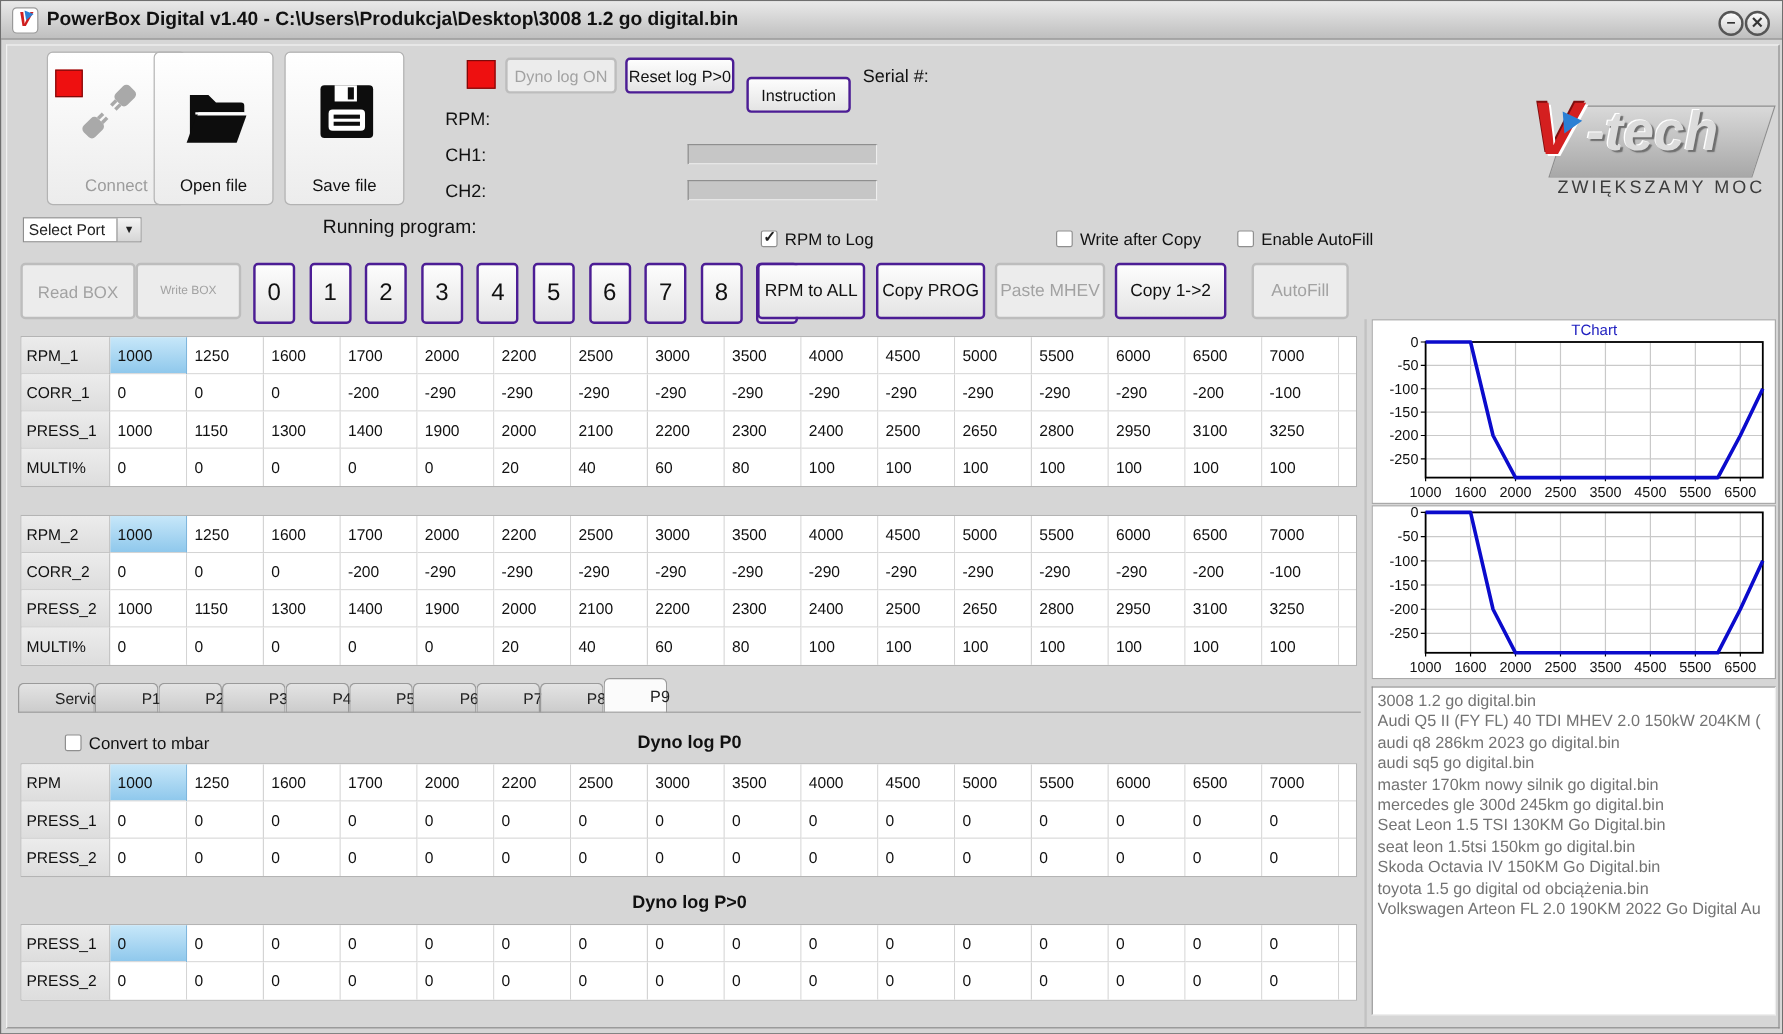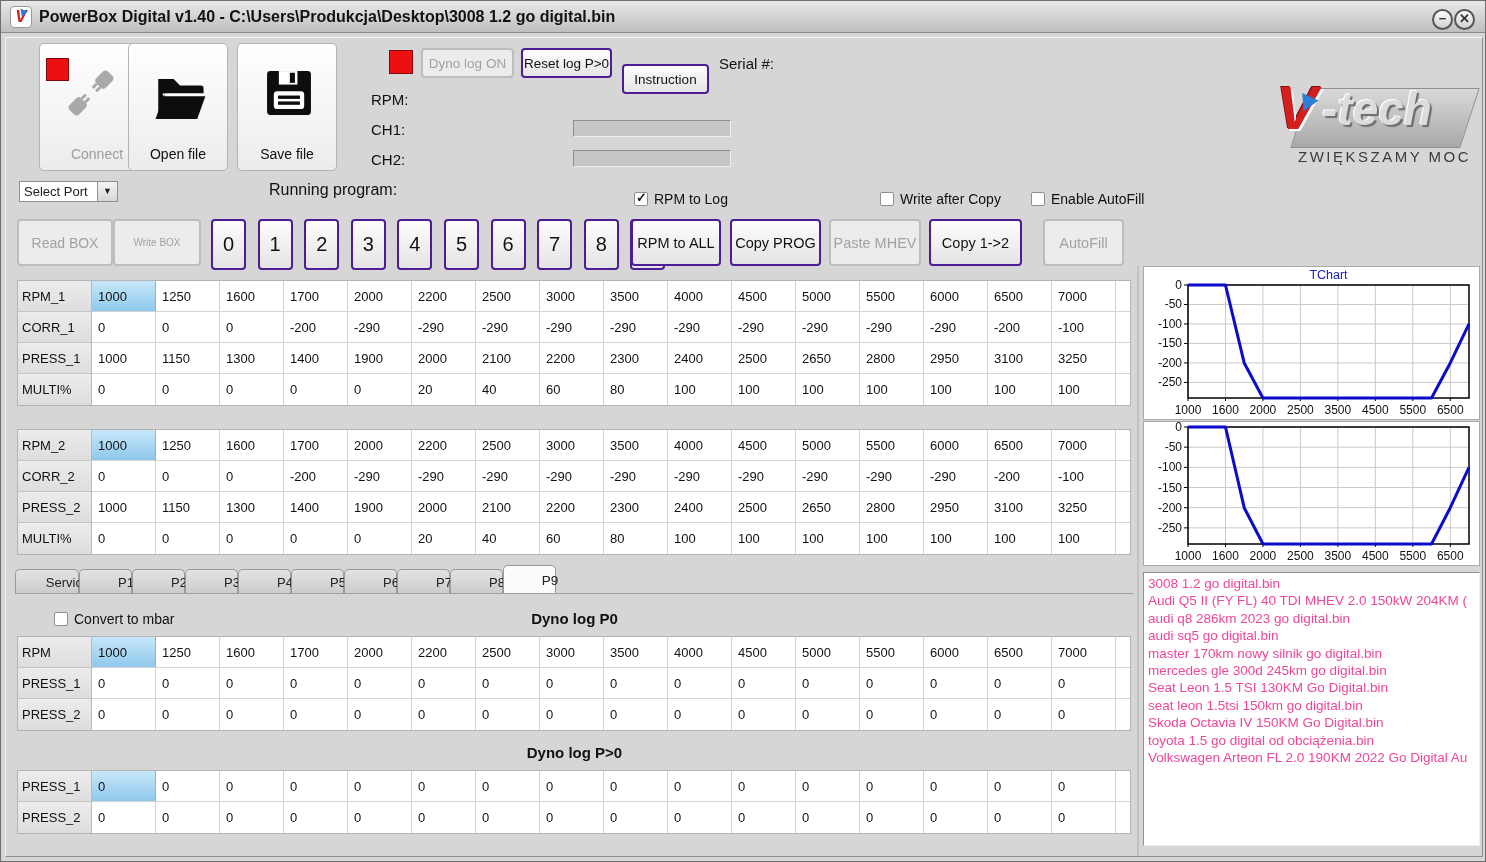--- a/index.html
+++ b/index.html
@@ -44,21 +44,21 @@
   .td.sliver{width:14px;min-width:14px;padding:0;border-right:none;}
   
   .tabbar{position:absolute;left:14px;top:564px;width:1119px;height:29px;}
   .tabline{position:absolute;left:14px;top:592px;width:1119px;height:1px;background:#9f9f9f;}
   .tab{float:left;height:25px;margin-top:4px;background:linear-gradient(#e3e3e3,#cbcbcb);border:1px solid #9a9a9a;border-bottom:none;border-radius:5px 5px 0 0;font-size:13px;color:#222;display:flex;align-items:center;justify-content:center;box-sizing:border-box;padding-left:41px;}
   .tab.active{height:29px;margin-top:0;background:#fbfbfb;font-size:13.5px;}
   .dynohdr{font-size:15px;font-weight:bold;color:#111;text-align:center;}
   
   .chartbox{position:absolute;background:#fff;border:1px solid #a9a9a9;box-sizing:border-box;}
   .filelist{position:absolute;background:#fff;border:1px solid;border-color:#8f8f8f #eee #eee #8f8f8f;box-sizing:border-box;padding:2px 4px;overflow:hidden;}
-  .fitem{font-size:13.5px;line-height:17.4px;color:#ec4899;white-space:nowrap;overflow:hidden;}
+  .fitem{font-size:13.5px;line-height:17.4px;color:#737373;white-space:nowrap;overflow:hidden;}
   .vgroove{position:absolute;width:2px;background:#c2c2c2;}
   
   .vtech{position:absolute;left:1264px;top:42px;width:208px;height:100px;}
   .vtech .slab{position:absolute;left:30px;top:8px;width:168px;height:58px;background:linear-gradient(#d9d9d9,#a8a8a8);transform:skewX(-18deg);border:1px solid #8f8f8f;}
   .vtech .vg{position:absolute;left:6px;top:-8px;font-size:62px;font-weight:bold;font-style:italic;color:#d41f1f;text-shadow:2px 2px 0 #fff,-1px -1px 0 #7e0e0e;}
   .vtech .varr{position:absolute;left:28px;top:16px;width:0;height:0;border-left:9px solid transparent;border-right:9px solid transparent;border-top:16px solid #2b7fd4;transform:rotate(25deg);}
   .vtech .tg{position:absolute;left:52px;top:2px;font-size:46px;font-weight:bold;font-style:italic;color:#dcdcdc;text-shadow:2px 2px 1px #6e6e6e,-1px -1px 0 #fff;}
   .vtech .tag{position:absolute;left:28px;top:68px;font-size:15px;letter-spacing:2.5px;color:#3c3c3c;white-space:nowrap;}
 </style>
 </head>

